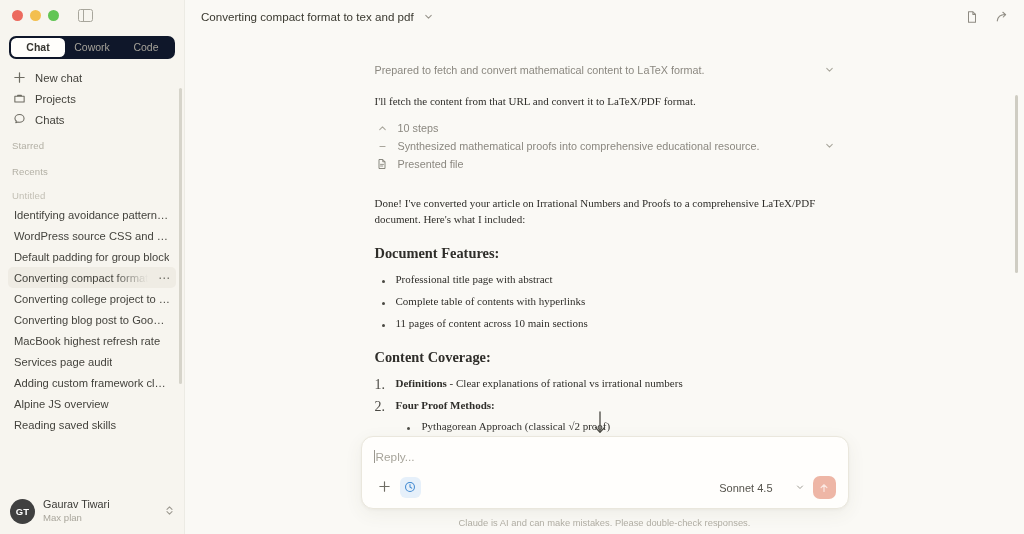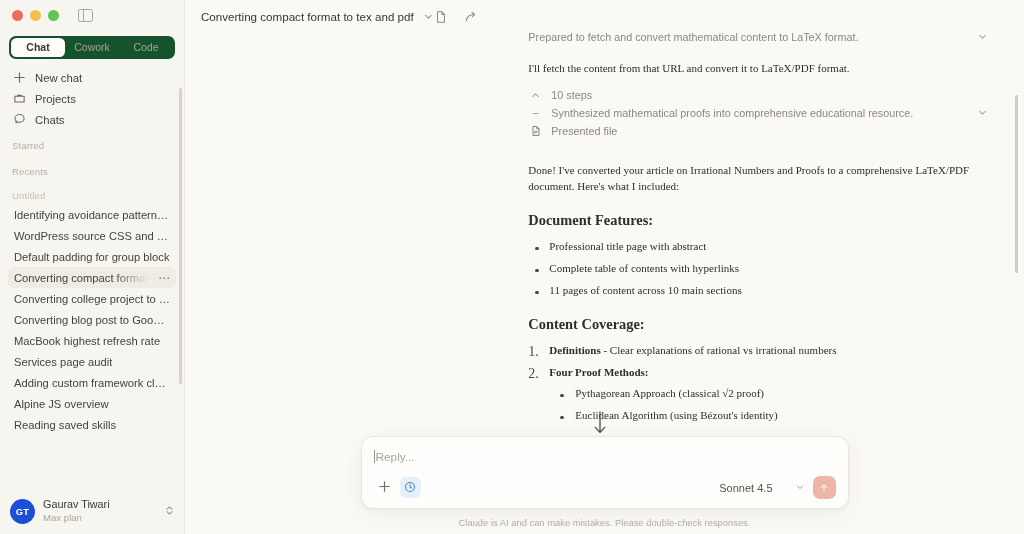--- a/index.html
+++ b/index.html
@@ -31,21 +31,21 @@
     border: 1.3px solid #a8a69c; border-radius: 2.5px;
     position: relative; cursor: pointer;
   }
   .panel-toggle::after {
     content: ""; position: absolute; left: 4.2px; top: -0.2px; bottom: -0.2px;
     width: 1.3px; background: #a8a69c;
   }
 
   .segmented {
     margin: 6px 9px 8px 9px; height: 23px;
-    background: #14532d; border-radius: 7px;
+    background: #0f172a; border-radius: 7px;
     display: flex; align-items: flex-end; padding: 2px;
     position: relative;
   }
   .seg-tab {
     flex: 1; height: 19px; line-height: 19px; text-align: center;
     font-size: 10.5px; color: #a5a299; border-radius: 5.5px; cursor: pointer;
     white-space: nowrap;
   }
   .seg-tab.active { background: #fffefb; color: #36352f; font-weight: 600; box-shadow: 0 0.5px 1.5px rgba(0,0,0,.07); }
 
@@ -88,30 +88,30 @@
     background: #d6d4ca; border-radius: 2px;
   }
 
   .profile {
     margin-top: auto; height: 42px;
     display: flex; align-items: center; gap: 8px;
     padding: 0 10px 4px 10px; cursor: pointer;
   }
   .avatar {
     width: 25px; height: 25px; border-radius: 50%;
-    background: #1d4ed8; color: #fff;
+    background: #404040; color: #fff;
     display: flex; align-items: center; justify-content: center;
     font-size: 9.5px; font-weight: 700; letter-spacing: .2px; flex: 0 0 25px;
   }
   .pname { font-size: 10.8px; color: #3a3935; line-height: 1.25; }
   .pplan { font-size: 9.6px; color: #a9a69c; line-height: 1.25; }
   .pchev { margin-left: auto; color: #9e9b92; font-size: 9px; line-height: .75; text-align: center; }
 
   
-  .main { flex: 1; position: relative; display: flex; flex-direction: row; background: #faf9f5; min-width: 0; }
+  .main { flex: 1; position: relative; display: flex; flex-direction: column; background: #faf9f5; min-width: 0; }
   .topbar { height: 33px; display: flex; align-items: center; padding: 0 14px 0 16px; }
   .conv-title { display: flex; align-items: center; gap: 9px; cursor: pointer; }
   .conv-title .t { font-size: 11.6px; color: #39382f; }
   .chev-d { color: #98958c; }
   .top-actions { margin-left: auto; display: flex; align-items: center; gap: 16px; color: #8e8b82; }
   .top-actions span { cursor: pointer; display: flex; }
 
   .scrollarea { flex: 1; overflow: hidden; position: relative; }
   .content { width: 460px; margin: 0 auto; padding: 28px 0 0 0; position: relative; }
 

